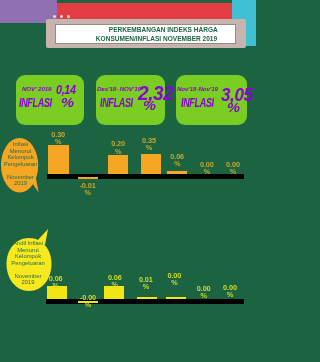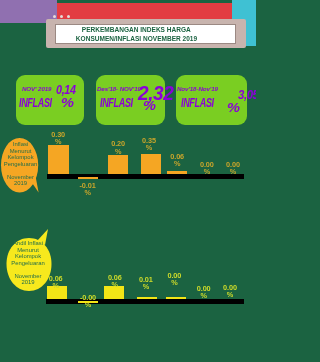--- a/index.html
+++ b/index.html
@@ -13,21 +13,21 @@
   #band-red{left:57px;top:3px;width:175px;height:27px;background:#e33c42;}
   #band-teal{left:232px;top:0;width:24px;height:46px;background:#3fc1d3;}
 
   
   #title-frame{left:46px;top:19px;width:200px;height:29px;background:#c8b4ae;border-radius:2px;}
   #title-dots{left:53px;top:14px;width:26px;height:5px;}
   .dot{position:absolute;width:3px;height:3px;border-radius:50%;background:#e6dcd8;top:1px;}
   #title-white{left:55px;top:24px;width:181px;height:20px;background:#fff;
       box-shadow:inset 0 0 0 1px #9b8983;}
   #title-text{left:46px;top:24px;width:181px;height:20px;display:flex;flex-direction:column;
-      align-items:center;justify-content:center;color:#1b6341;font-weight:bold;font-size:7.6px;
+      align-items:flex-end;justify-content:center;color:#1b6341;font-weight:bold;font-size:7.6px;
       line-height:9.3px;letter-spacing:0px;text-align:center;white-space:nowrap;}
   #title-text span{display:block;transform:scaleX(0.86);}
 
   
   .badge{height:50px;background:#7ace22;border-radius:9px;}
   #badge1{left:16px;top:75px;width:68px;}
   #badge2{left:96px;top:75px;width:69px;}
   #badge3{left:176px;top:75px;width:71px;}
   .b-period{position:absolute;color:#8b00d8;font-weight:bold;font-size:6.2px;font-style:italic;
       white-space:nowrap;line-height:7px;letter-spacing:-0.1px;}
@@ -75,21 +75,21 @@
   </div>
   <div class="abs badge" id="badge2">
     <span class="b-period" style="left:1px;top:10px">Des'18- NOV'19</span>
     <span class="b-inflasi" style="left:4px;top:23px">INFLASI</span>
     <span class="b-val" style="left:42px;top:13px;transform:scaleX(0.95);font-size:20px">2,32</span>
     <span class="b-unit" style="left:47px;top:25px">%</span>
   </div>
   <div class="abs badge" id="badge3">
     <span class="b-period" style="left:1px;top:10px">Nov'18-Nov'19</span>
     <span class="b-inflasi" style="left:5px;top:23px">INFLASI</span>
-    <span class="b-val" style="left:62px;top:15px;transform:scaleX(0.95);font-size:12px">3,05</span>
+    <span class="b-val" style="left:45px;top:15px;transform:scaleX(0.95);font-size:18px">3,05</span>
     <span class="b-unit" style="left:51px;top:27px">%</span>
   </div>
 
   <div class="abs" id="chart1">
       <div class="abs axis" style="left:46.5px;top:174px;width:197.2px;height:5px;background:#000000"></div>
       <div class="abs bar" style="left:48.2px;top:144.6px;width:20.4px;height:29.4px;background:#f5a623"></div>
       <div class="abs lbl" style="left:42.2px;top:131px;width:32px;color:#c9a52b"><span>0.30</span><br><span>%</span></div>
       <div class="abs bar" style="left:78px;top:176.5px;width:20.4px;height:2.2px;background:#f5a623;z-index:3"></div>
       <div class="abs lbl" style="left:71.6px;top:181.5px;width:32px;color:#c9a52b"><span>-0.01</span><br><span>%</span></div>
       <div class="abs bar" style="left:107.89999999999999px;top:154.7px;width:20.4px;height:19.3px;background:#f5a623"></div>

